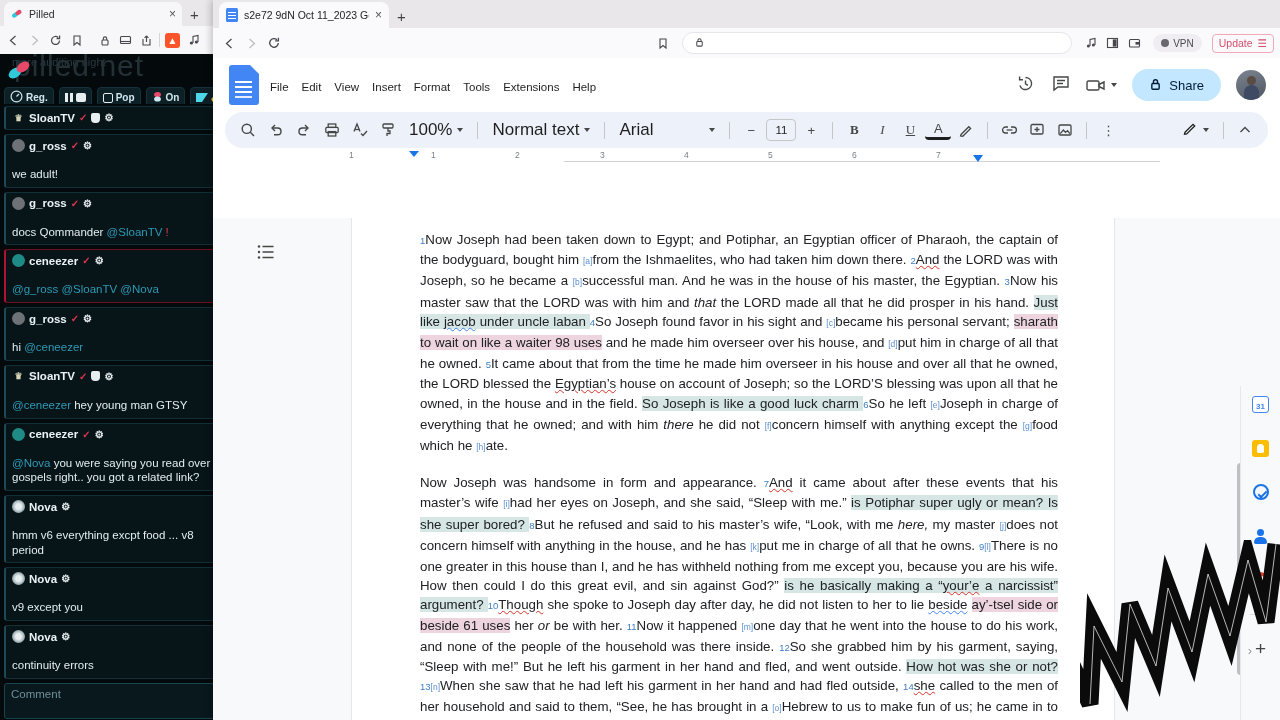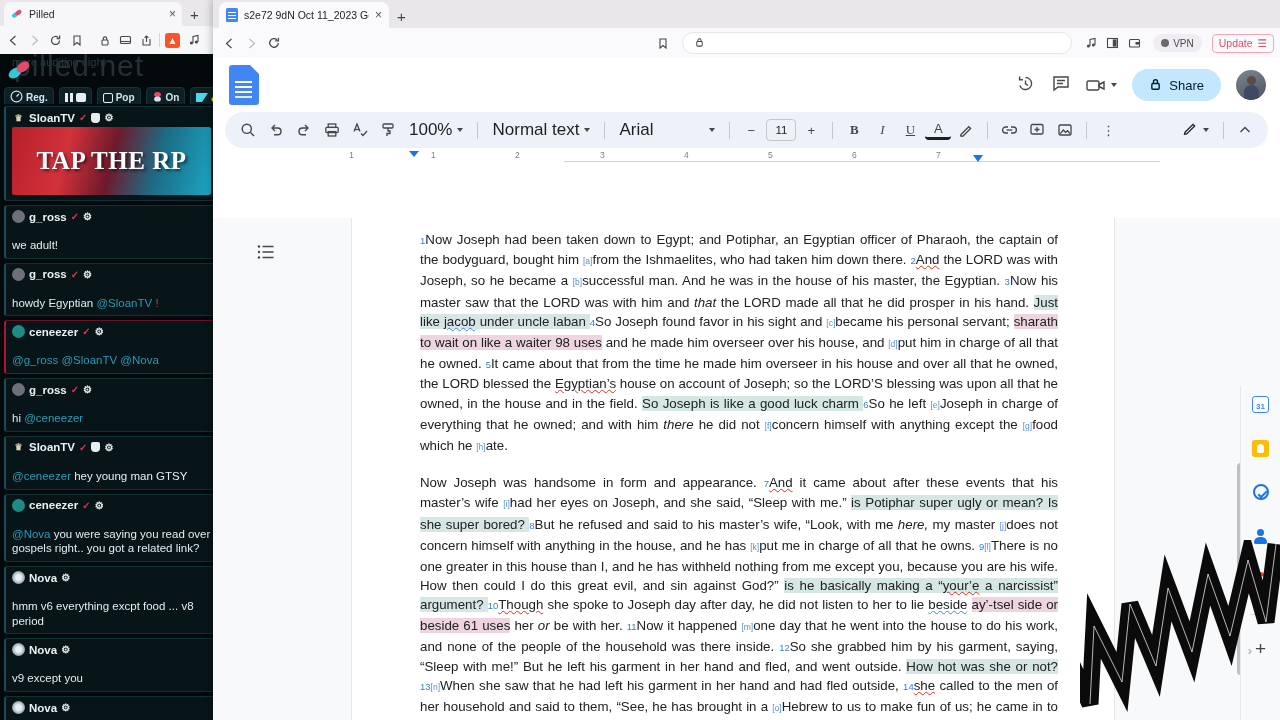--- a/index.html
+++ b/index.html
@@ -275,43 +275,40 @@
       <div class="chatlist">
 
         <div class="chatmsg">
           <div class="chat-head">
             <span class="av crown">♛</span>
             <span>SloanTV</span>
             <span class="vchk">✓</span>
             <span class="shield"></span>
             <span class="gear">⚙</span>
           </div>
-          <div class="banner">
-            <span class="banner-txt">TAP THE RP</span>
-          </div>
         </div>
 
         <div class="chatmsg">
           <div class="chat-head">
             <span class="av grey"></span>
             <span>g_ross</span>
             <span class="vchk">✓</span>
             <span class="gear">⚙</span>
           </div>
           <div class="chat-body">we adult!</div>
         </div>
 
         <div class="chatmsg">
           <div class="chat-head">
             <span class="av grey"></span>
             <span>g_ross</span>
             <span class="vchk">✓</span>
             <span class="gear">⚙</span>
           </div>
-          <div class="chat-body"><span>howdy Egyptian </span><span class="mention">@SloanTV</span><span class="exclaim"> !</span></div>
+          <div class="chat-body"><span>docs Qommander </span><span class="mention">@SloanTV</span><span class="exclaim"> !</span></div>
         </div>
 
         <div class="chatmsg hl">
           <div class="chat-head">
             <span class="av mask"></span>
             <span>ceneezer</span>
             <span class="vchk">✓</span>
             <span class="gear">⚙</span>
           </div>
           <div class="chat-body"><span class="mention">@g_ross @SloanTV @Nova</span></div>
@@ -447,20 +444,30 @@
         <span>Update</span>
         <span>☰</span>
       </span>
     </div>
 
     <div class="docs">
 
       <div class="docs-head">
         <div class="docs-logo"></div>
         <div class="docs-titlecol">
+          <div class="docs-menu">
+            <span>File</span>
+            <span>Edit</span>
+            <span>View</span>
+            <span>Insert</span>
+            <span>Format</span>
+            <span>Tools</span>
+            <span>Extensions</span>
+            <span>Help</span>
+          </div>
         </div>
         <div class="docs-actions">
           <span class="act-ic">
             <svg width="21" height="21" viewBox="0 0 21 21">
                 <path d="M10.5 4.5a6 6 0 1 1-5.6 8" fill="none" stroke="currentColor" stroke-width="1.4"></path>
                 <path d="M4.6 3.4v3.3h3.3" fill="none" stroke="currentColor" stroke-width="1.4"></path>
                 <path d="M10.5 7.4v3.4l2.4 1.5" fill="none" stroke="currentColor" stroke-width="1.4"></path>
               </svg>
           </span>
           <span class="act-ic">

